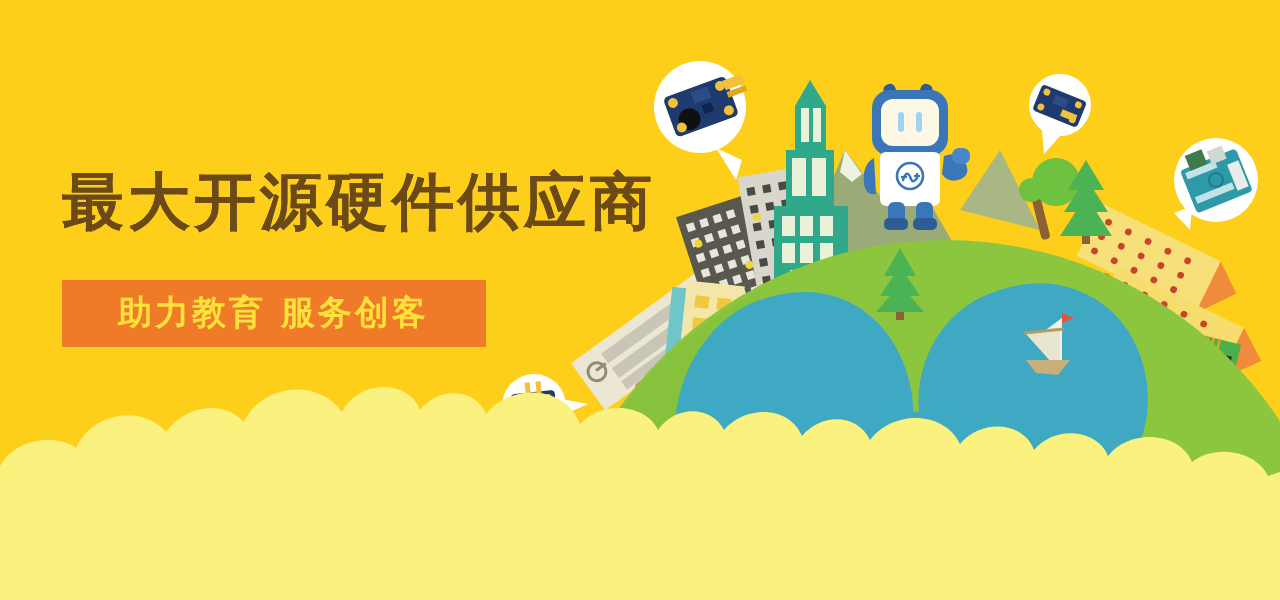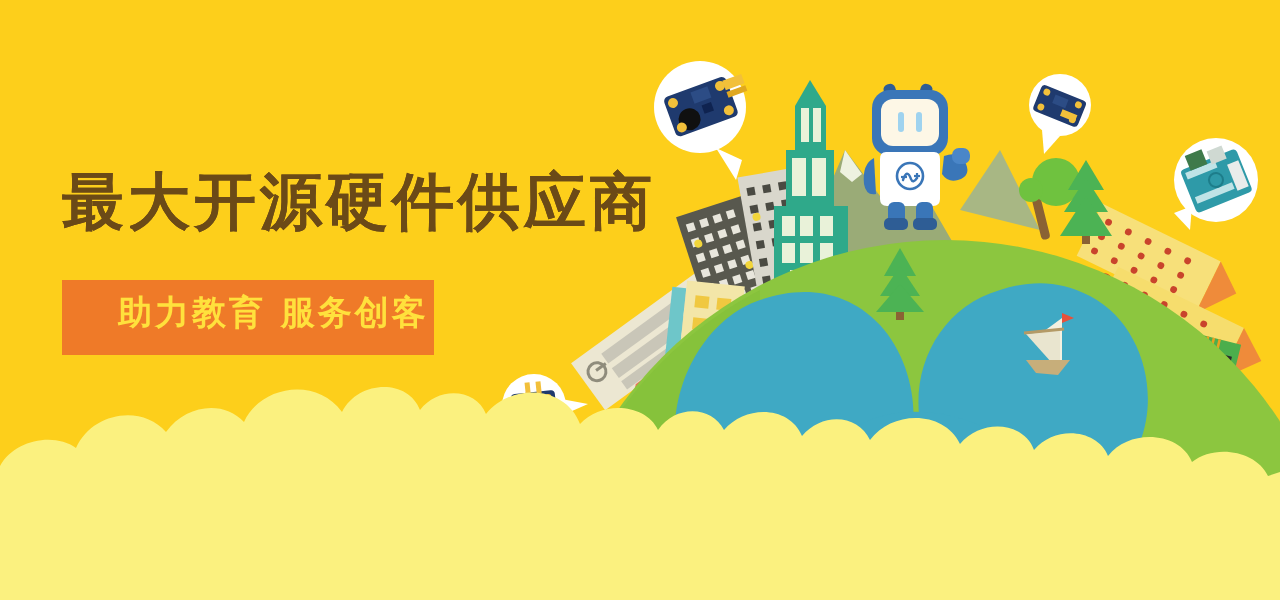--- a/index.html
+++ b/index.html
@@ -41,23 +41,23 @@
     letter-spacing: 4px;
     white-space: nowrap;
     margin: 0;
     padding: 0;
     text-shadow: 0 0 0 #6b4a17;
   }
   .subbar {
     margin-top: 44px;
     display: inline-block;
     background: #ef7a28;
-    padding: 14px 34px 24px 56px;
+    padding: 14px 34px 16px 56px;
     box-sizing: border-box;
-    width: 372px;
+    width: 424px;
   }
   .subbar-text {
     font-size: 34px;
     font-weight: bold;
     color: #ffe13c;
     letter-spacing: 3px;
     white-space: nowrap;
     line-height: 1.1;
   }
 </style>

